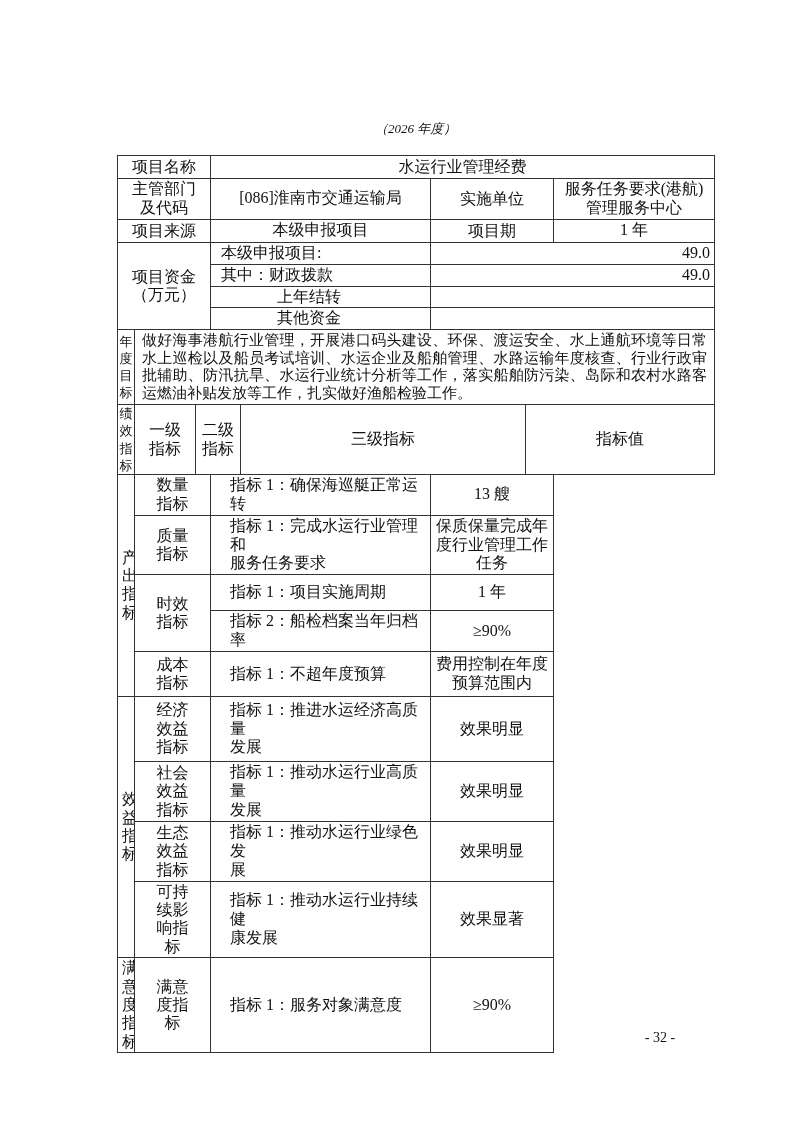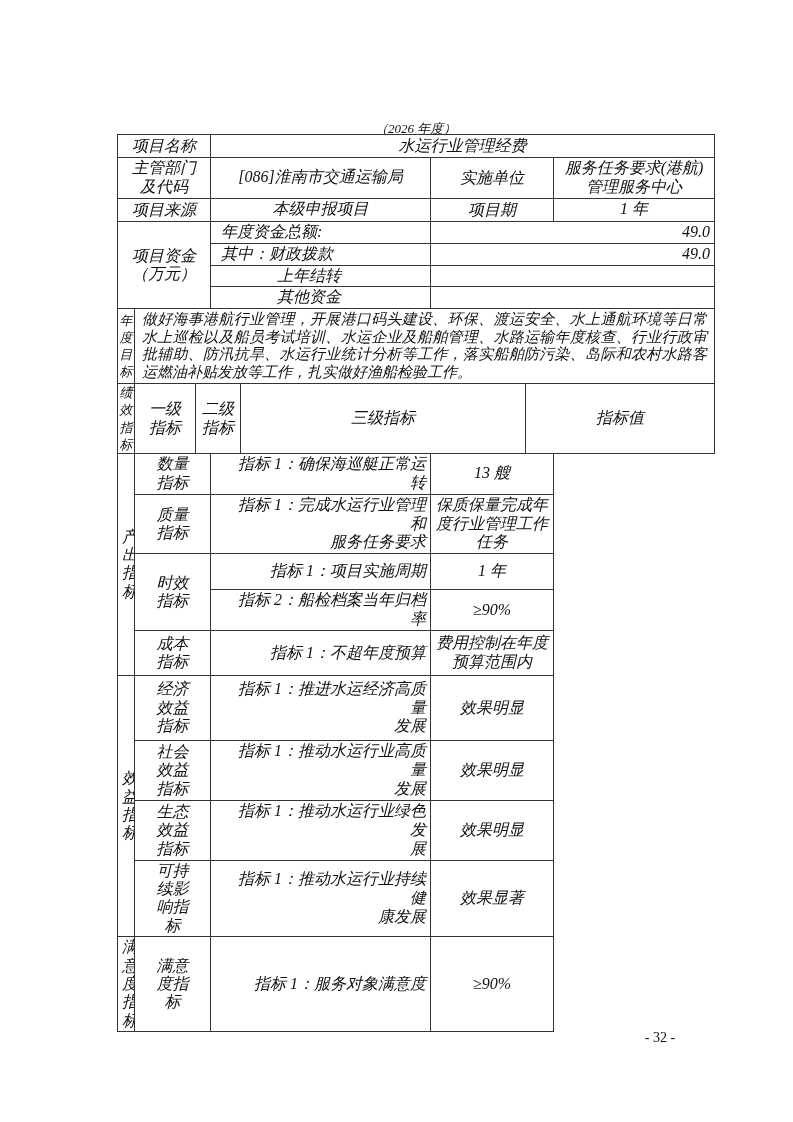--- a/index.html
+++ b/index.html
@@ -2,28 +2,28 @@
 <html><head>
 <meta charset="utf-8">
 <style>
   html,body { margin:0; padding:0; }
   body { background:#888; font-family: "Liberation Serif", "DejaVu Serif", serif; }
   .page { position:relative; width:793px; height:1122px; background:#ffffff; margin:0 auto; overflow:hidden; }
   .title { position:absolute; left:117px; width:597px; top:90px; text-align:center;
            font-size:20px; font-weight:bold; color:#111; letter-spacing:1px; }
   .subtitle { position:absolute; left:117px; width:597px; top:120px; text-align:center;
               font-size:13px; color:#111;font-style:italic; }
-  table.main { position:absolute; left:117px; top:134px; width:597px;
-               border-collapse:collapse; table-layout:fixed;font-style:italic; }
+  table.main { position:absolute; left:117px; top:155px; width:597px;
+               border-collapse:collapse; table-layout:fixed; }
   td { border:1px solid #333; color:#111; font-size:16px; text-align:center;
        vertical-align:middle; padding:1px 4px; white-space:pre-line; overflow:hidden;
        line-height:1.18; font-family: "Liberation Serif", "DejaVu Serif", serif; }
   td.vlabel { font-size:13px; line-height:1.32; padding:0 1px; word-break:break-all; }
   td.lbl { line-height:1.15; }
-  td.l3 { text-align:right; padding-left:19px; padding-right:4px; }
+  td.l3 { text-align:left; padding-left:19px; padding-right:4px; }
   td.fund-name { text-align:left; padding-left:10px; }
   td.fund-name.indent { padding-left:66px; }
   td.fund-val { text-align:right; }
   td.goal-text { white-space:normal; text-align:justify; font-size:15px;
                  line-height:17.5px; padding:2px 7px; }
   .pagenum { position:absolute; left:600px; top:1030px; width:120px; text-align:center;
              font-size:14px; color:#111; }
 </style>
 </head>
 <body>
@@ -62,21 +62,21 @@
       <tr style="height:23px">
         <td colspan="3" class="lbl">项目来源</td>
         <td colspan="2" class="fit" style="font-size: 16px;">本级申报项目</td>
         <td colspan="2" class="lbl">项目期</td>
         <td class="fit" style="font-size: 16px;">1 年</td>
       </tr>
 
       <tr style="height:21px">
         <td colspan="3" rowspan="4" class="lbl">项目资金
 （万元）</td>
-        <td colspan="2" class="fund-name">年度资金总额:</td>
+        <td colspan="2" class="fund-name">本级申报项目:</td>
         <td colspan="3" class="fund-val fit" style="font-size: 16px;">49.0</td>
       </tr>
       <tr style="height:20px">
         <td colspan="2" class="fund-name">其中：财政拨款</td>
         <td colspan="3" class="fund-val fit" style="font-size: 16px;">49.0</td>
       </tr>
       <tr style="height:21px">
         <td colspan="2" class="fund-name indent">上年结转</td>
         <td colspan="3" class="fund-val fit" style="font-size: 16px;"></td>
       </tr>

